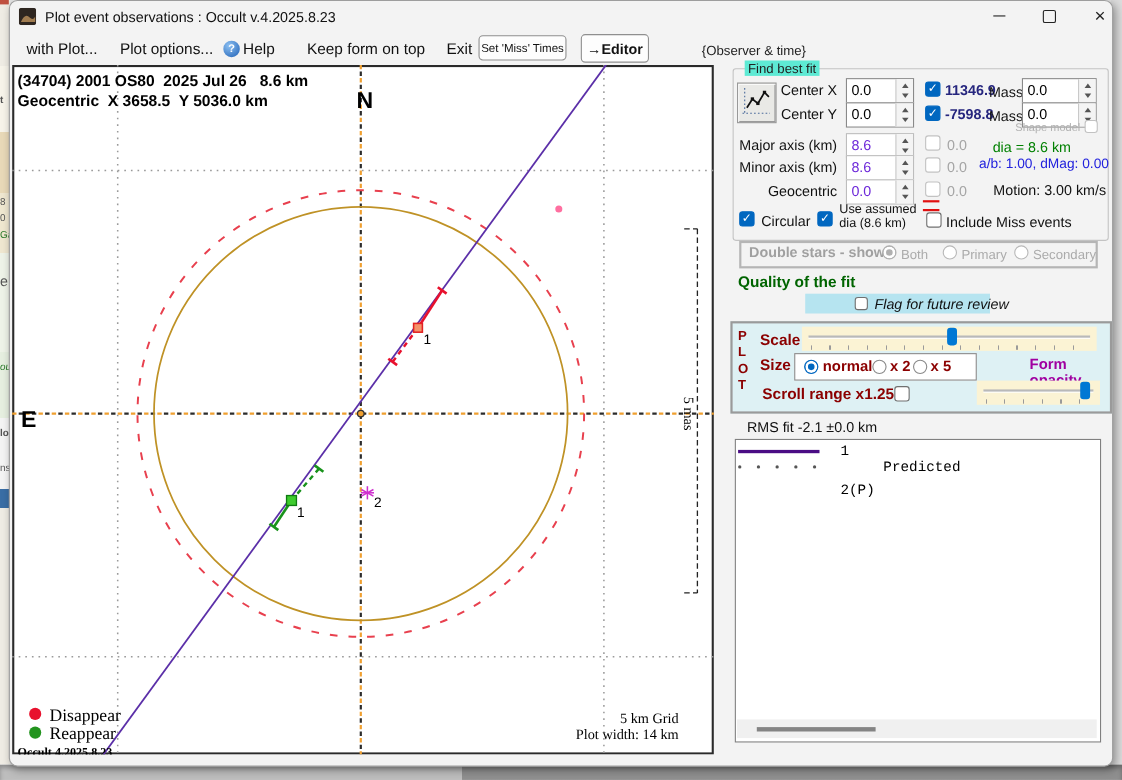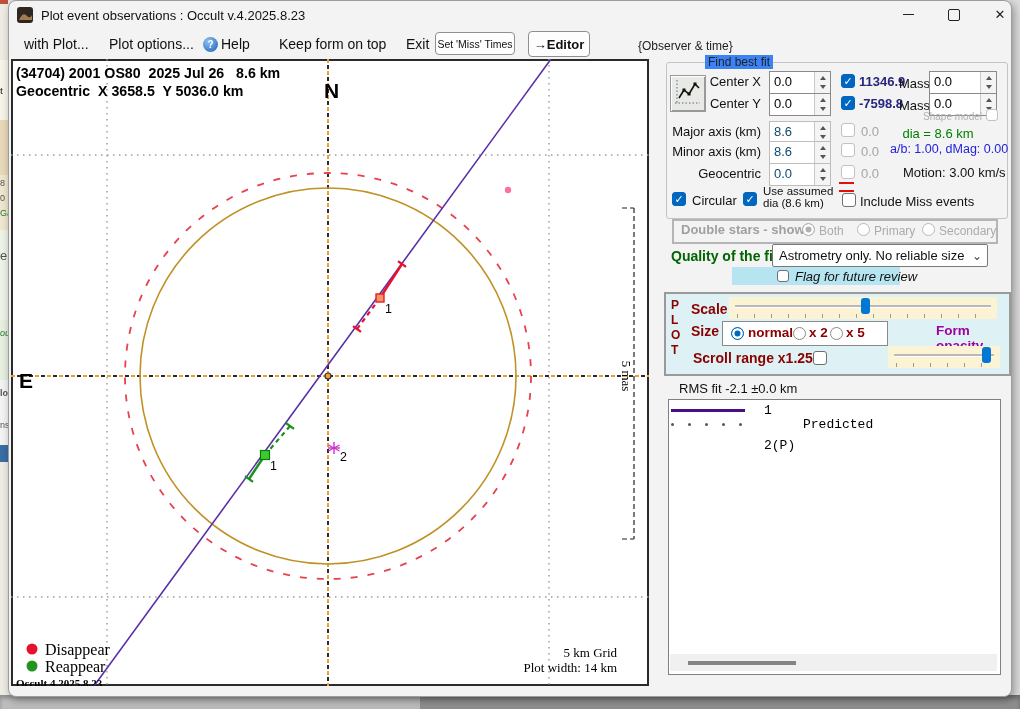--- a/index.html
+++ b/index.html
@@ -43,39 +43,39 @@
   .btn-miss{left:426px;top:31px;width:78px;height:21px;font-size:10.5px;}
   .btn-editor{left:519px;top:30px;width:60px;height:24px;font-size:13px;font-weight:bold;}
   .m-observer{left:589px;top:38px;font-size:12px;color:#222;margin-left:40px;}
 
   
   .plot{left:2px;top:58px;width:638px;height:627px;background:#fff;}
 
   
   .gbox{border:1px solid #c3c3c3;border-radius:3px;}
   .g-fbf{left:657px;top:61px;width:340px;height:155px;}
-  .g-fbf-lbl{left:696px;top:54px;font-size:12px;color:#222;background:#3b82f6;padding:0 3px;}
+  .g-fbf-lbl{left:668px;top:54px;font-size:12px;color:#222;background:#5eead4;padding:0 3px;}
   .iconbtn{left:661px;top:74px;width:34px;height:35px;background:#e9e9e6;
     border:1px solid #999;box-shadow:inset 1px 1px 0 #fff,inset -1px -1px 0 #9a9a9a;}
   .rlab{font-size:13px;color:#111;text-align:right;}
   .l-cx{left:680px;top:73px;width:72px;} .l-cy{left:680px;top:95px;width:72px;}
   .l-maj{left:650px;top:123px;width:102px;} .l-min{left:650px;top:143px;width:102px;text-align:right;}
   .l-ori{left:650px;top:165px;width:102px;}
   .l-mx{left:890px;top:75px;font-size:13px;color:#111;}
   .l-my{left:890px;top:97px;font-size:13px;color:#111;}
 
   .spin{height:21px;background:#fff;border:1px solid #8a8a8a;display:flex;font-size:13px;}
   .spin .sv{flex:1;padding:2px 0 0 4px;color:#000;}
   .spin .sb{width:15px;border-left:1px solid #c9c9c9;display:flex;flex-direction:column;
             align-items:center;justify-content:space-evenly;background:#f4f4f4;}
   .su{width:0;height:0;border-left:3.5px solid transparent;border-right:3.5px solid transparent;
       border-bottom:4px solid #555;}
   .sd{width:0;height:0;border-left:3.5px solid transparent;border-right:3.5px solid transparent;
       border-top:4px solid #555;}
-  .spin.dis{border-color:#bdbdbd;} .spin.dis .sv{color:#0c4a6e;}
+  .spin.dis{border-color:#bdbdbd;} .spin.dis .sv{color:#6d28d9;}
   .sp-cx{left:760px;top:70px;width:60px;} .sp-cy{left:760px;top:92px;width:60px;}
   .sp-mx{left:920px;top:70px;width:66px;} .sp-my{left:920px;top:92px;width:66px;}
   .sp-maj{left:760px;top:120px;width:60px;} .sp-min{left:760px;top:140px;width:60px;}
   .sp-ori{left:760px;top:162px;width:60px;}
 
   .cb{width:14px;height:14px;border:1px solid #707070;border-radius:3px;background:#fff;box-sizing:border-box;}
   .cb.on{background:#0067c0;border-color:#0067c0;color:#fff;font-size:11px;line-height:13px;text-align:center;}
   .cb.on::after{content:"✓";}
   .cb.dis{border-color:#c2c2c2;}
   .cb-x{left:832px;top:73px;} .cb-y{left:832px;top:95px;}
@@ -379,24 +379,20 @@
   <div class="abs g-ds"></div>
   <div class="abs l-ds">Double stars - show</div>
   <span class="abs rd dison rd-both"></span>
   <div class="abs dslab l-both">Both</div>
   <span class="abs rd dis rd-pri"></span>
   <div class="abs dslab l-pri">Primary</div>
   <span class="abs rd dis rd-sec"></span>
   <div class="abs dslab l-sec">Secondary</div>
 
   <div class="abs l-qual">Quality of the fit</div>
-  <div class="abs combo">
-    <span class="cv">Astrometry only. No reliable size</span>
-    <span class="ch">⌄</span>
-  </div>
   <div class="abs flagband"></div>
   <span class="abs cb cb-flag"></span>
   <div class="abs l-flag">Flag for future review</div>
 
   <div class="abs ppanel"></div>
   <div class="abs plet pl0">P</div>
   <div class="abs plet pl1">L</div>
   <div class="abs plet pl2">O</div>
   <div class="abs plet pl3">T</div>
   <div class="abs l-scale">Scale</div>

